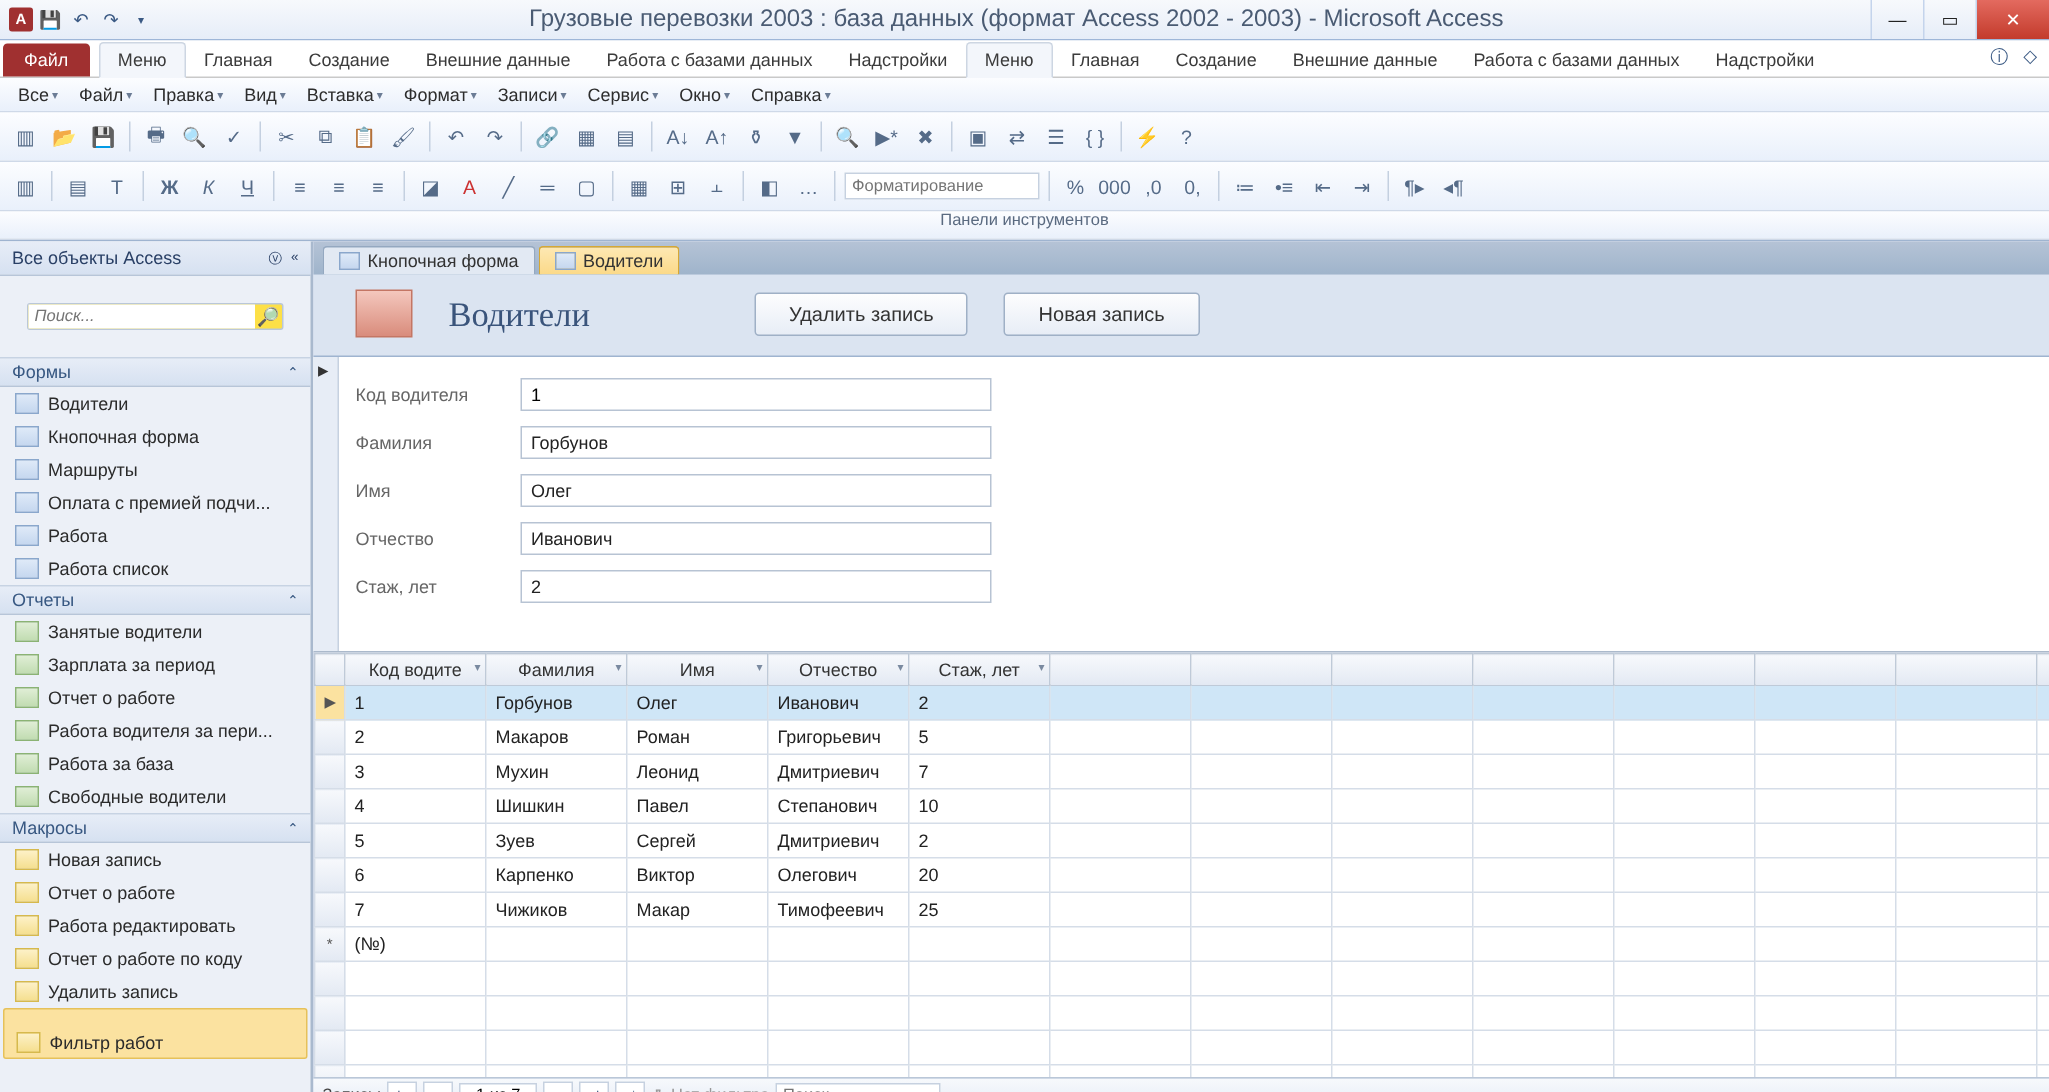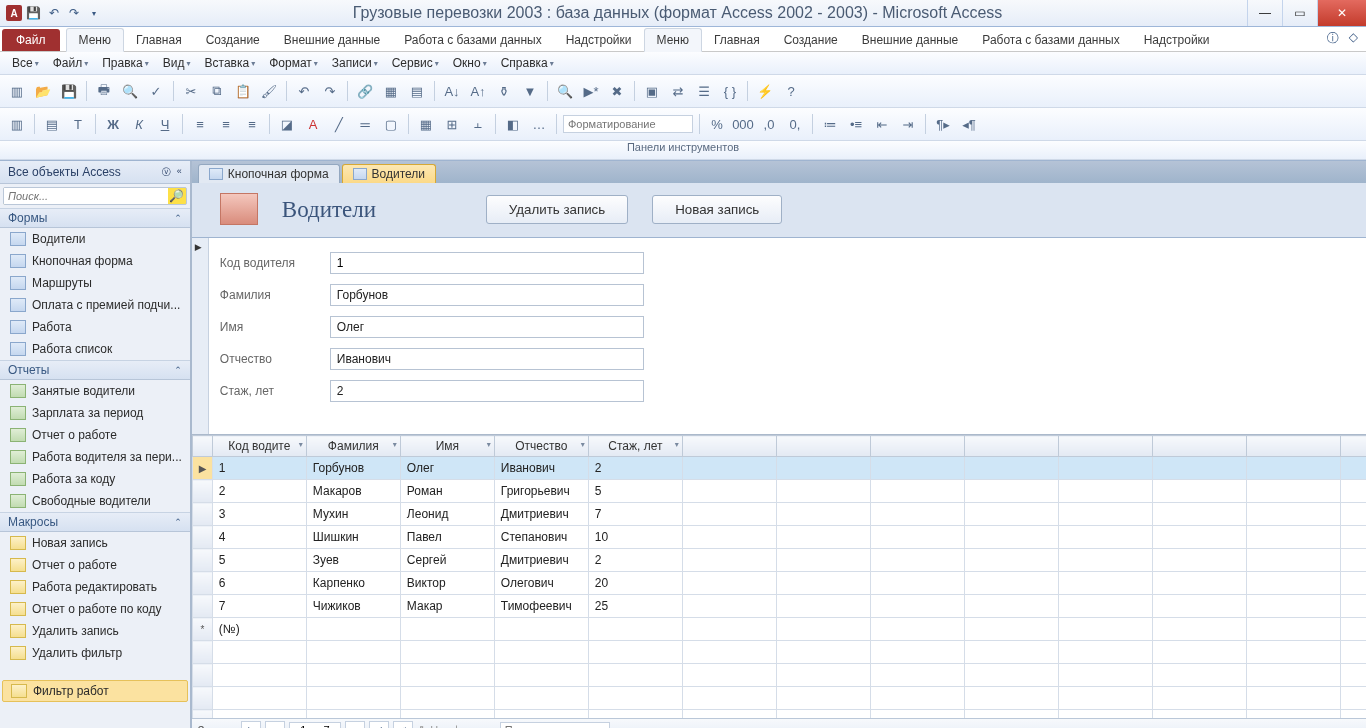--- a/index.html
+++ b/index.html
@@ -27,26 +27,26 @@
 .tbtn{width:22px;height:22px;display:flex;align-items:center;justify-content:center;color:#556b88;border-radius:2px;font-size:13px}
 .sep{width:1px;height:20px;background:#c4d0e0;margin:0 2px}
 .grp-label{height:18px;background:linear-gradient(#fcfdff,#e9f0fb);border-bottom:1px solid #cfd9e8;text-align:center;color:#5a6a80;font-size:11px}
 
 .work{display:flex;height:580px;border-top:1px solid #9fb4d0}
 
 .nav{width:208px;background:#ecf0f7;border-right:1px solid #a9b9ce;display:flex;flex-direction:column}
 .nav-shutter{width:16px;background:#d9e3f0;border-right:1px solid #a9b9ce}
 .nav-head{display:flex;align-items:center;justify-content:space-between;padding:4px 8px;background:linear-gradient(#e7edf7,#d6e1f1);border-bottom:1px solid #b7c5d8}
 .nav-head span{color:#2a4066;font-weight:400}
-.search-box{display:flex;align-items:center;border:1px solid #bac7d8;background:#fde047;margin:3px;border-radius:2px}
+.search-box{display:flex;align-items:center;border:1px solid #bac7d8;background:#fde047;margin:18px;border-radius:2px}
 .search-box input{border:0;flex:1;padding:2px 4px;font-style:italic;color:#888;font-size:11px;font-family:inherit;outline:none}
 .search-box .mag{width:18px;text-align:center;color:#5a7fb0}
 .nav-group{background:linear-gradient(#e7edf7,#d6e1f1);border-top:1px solid #c7d3e3;border-bottom:1px solid #b7c5d8;padding:2px 8px;color:#385882;font-weight:400;display:flex;justify-content:space-between;align-items:center}
 .nav-item{padding:4px 8px 4px 10px;display:flex;align-items:center;gap:6px;color:#2b2b2b;cursor:pointer;white-space:nowrap;overflow:hidden;text-overflow:ellipsis}
-.nav-item.sel{background:#fbe2a0;border:1px solid #e6c15a;border-radius:2px;margin:16px 2px;padding:3px 7px 3px 8px}
+.nav-item.sel{background:#fbe2a0;border:1px solid #e6c15a;border-radius:2px;margin:0 2px;padding:15px 7px 3px 8px}
 .obj-ic{width:14px;height:12px;flex-shrink:0}
 .obj-ic.form{background:linear-gradient(#dfeaf8,#c5d7ef);border:1px solid #8aa7cc}
 .obj-ic.report{background:linear-gradient(#e0eed6,#c1dcb1);border:1px solid #8bb374}
 .obj-ic.macro{background:linear-gradient(#fdf1c8,#f5df8f);border:1px solid #d6b94d}
 
 .doc-area{flex:1;display:flex;flex-direction:column;background:#d4dced}
 .doc-tabs{height:22px;background:linear-gradient(#b5c3d6,#9fb4cb);display:flex;align-items:flex-end;padding-left:6px;position:relative}
 .doc-tab{background:#e2e9f3;border:1px solid #94a8c0;border-bottom:none;border-top-left-radius:3px;border-top-right-radius:3px;padding:2px 10px;margin-right:2px;display:flex;align-items:center;gap:5px;color:#333}
 .doc-tab.active{background:linear-gradient(#fde8b3,#fbd988);border-color:#d6a835}
 .doc-tab .tic{width:12px;height:10px}
@@ -303,21 +303,21 @@
         <div class="nav-item">
           <span class="obj-ic report"></span>
           <span>Отчет о работе</span>
         </div>
         <div class="nav-item">
           <span class="obj-ic report"></span>
           <span>Работа водителя за пери...</span>
         </div>
         <div class="nav-item">
           <span class="obj-ic report"></span>
-          <span>Работа за коду</span>
+          <span>Работа за база</span>
         </div>
         <div class="nav-item">
           <span class="obj-ic report"></span>
           <span>Свободные водители</span>
         </div>
         <div class="nav-group">
           <span>Макросы</span>
           <span style="font-size:9px">⌃</span>
         </div>
         <div class="nav-item">
@@ -332,24 +332,20 @@
           <span class="obj-ic macro"></span>
           <span>Работа редактировать</span>
         </div>
         <div class="nav-item">
           <span class="obj-ic macro"></span>
           <span>Отчет о работе по коду</span>
         </div>
         <div class="nav-item">
           <span class="obj-ic macro"></span>
           <span>Удалить запись</span>
-        </div>
-        <div class="nav-item">
-          <span class="obj-ic macro"></span>
-          <span>Удалить фильтр</span>
         </div>
         <div class="nav-item sel">
           <span class="obj-ic macro"></span>
           <span>Фильтр работ</span>
         </div>
       </div>
   </div>
   <div class="nav-shutter"></div>
 
   <div class="doc-area">

